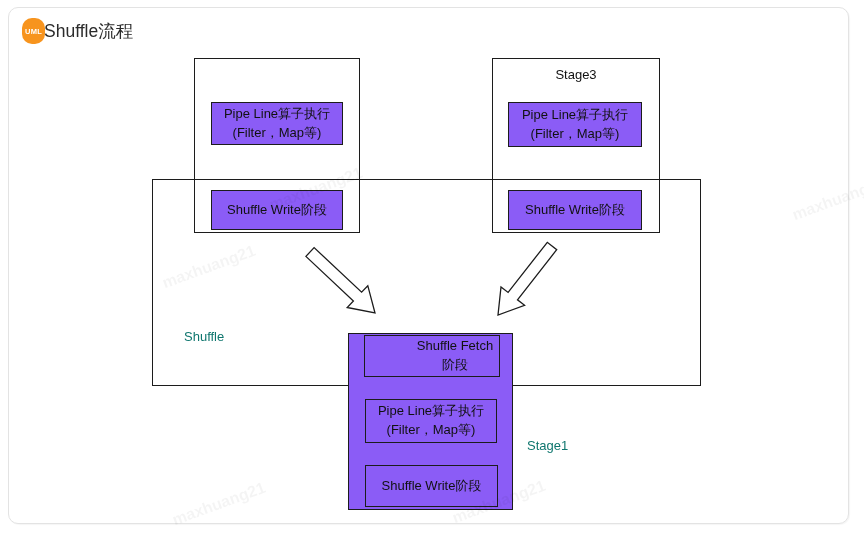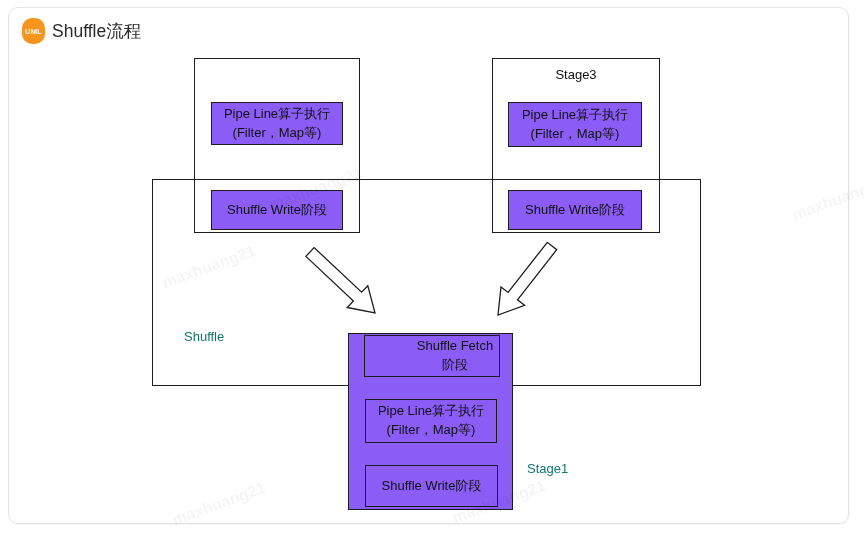--- a/index.html
+++ b/index.html
@@ -11,21 +11,21 @@
     position:absolute;left:8px;top:7px;width:839px;height:515px;
     background:#ffffff;border:1px solid #e3e3e3;border-radius:10px;
     box-shadow:1px 1px 1px rgba(0,0,0,0.04);z-index:0;
   }
   .uml-badge{
     position:absolute;left:22px;top:18px;width:23px;height:26px;border-radius:10px;
     background:#F7941E;color:#ffffff;font-size:7.5px;font-weight:bold;
     display:flex;align-items:center;justify-content:center;letter-spacing:.2px;z-index:5;
   }
   .page-title{
-    position:absolute;left:52px;top:19px;font-size:17.5px;color:#2b2b2b;z-index:5;
+    position:absolute;left:44px;top:19px;font-size:17.5px;color:#2b2b2b;z-index:5;
   }
   .box{
     position:absolute;border:1px solid #1c1c1c;box-sizing:border-box;
     display:flex;flex-direction:column;align-items:center;justify-content:center;
     font-size:13px;line-height:1.45;text-align:center;color:#111;
   }
   .transparent{background:transparent;}
   .whitefill{background:#8b5cf6;}
   .shuffle-box{left:152px;top:179px;width:549px;height:207px;z-index:1;background:transparent;}
   .stage2-box{left:194px;top:58px;width:166px;height:175px;z-index:2;justify-content:flex-end;}
@@ -34,21 +34,21 @@
   .s2-pipeline{left:211px;top:102px;width:132px;height:43px;z-index:3;}
   .s3-pipeline{left:508px;top:102px;width:134px;height:45px;z-index:3;}
   .s2-write{left:211px;top:190px;width:132px;height:40px;z-index:3;}
   .s3-write{left:508px;top:190px;width:134px;height:40px;z-index:3;}
   .stage1-box{left:348px;top:333px;width:165px;height:177px;z-index:2;}
   .s1-fetch{left:364px;top:335px;width:136px;height:42px;z-index:3;padding-left:46px;}
   .s1-pipeline{left:365px;top:399px;width:132px;height:44px;z-index:3;}
   .s1-write{left:365px;top:465px;width:133px;height:42px;z-index:3;}
   .floating-label{position:absolute;font-size:13px;color:#0f766e;z-index:2;margin-top:32px;}
   .shuffle-label{left:184px;top:297px;}
-  .stage1-label{left:527px;top:429px;}
+  .stage1-label{left:527px;top:406px;}
   .arrow-layer{position:absolute;left:0;top:0;width:864px;height:537px;z-index:4;pointer-events:none;}
   .wm{
     position:absolute;font-size:16px;font-weight:bold;color:rgba(0,0,0,0.045);
     transform:rotate(-20deg);white-space:nowrap;z-index:5;pointer-events:none;
   }
   .community-wm{
     position:absolute;left:698px;top:504px;font-size:17px;color:#b5b5b5;
     z-index:6;white-space:nowrap;letter-spacing:.5px;
   }
 </style>

